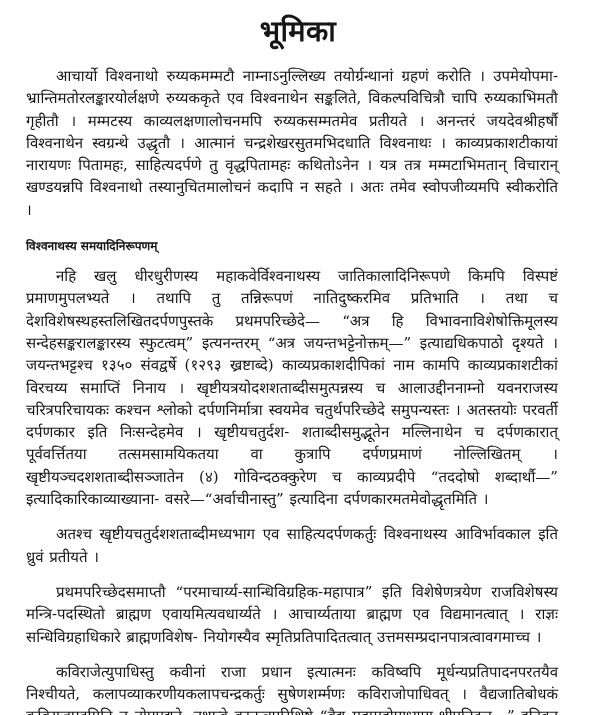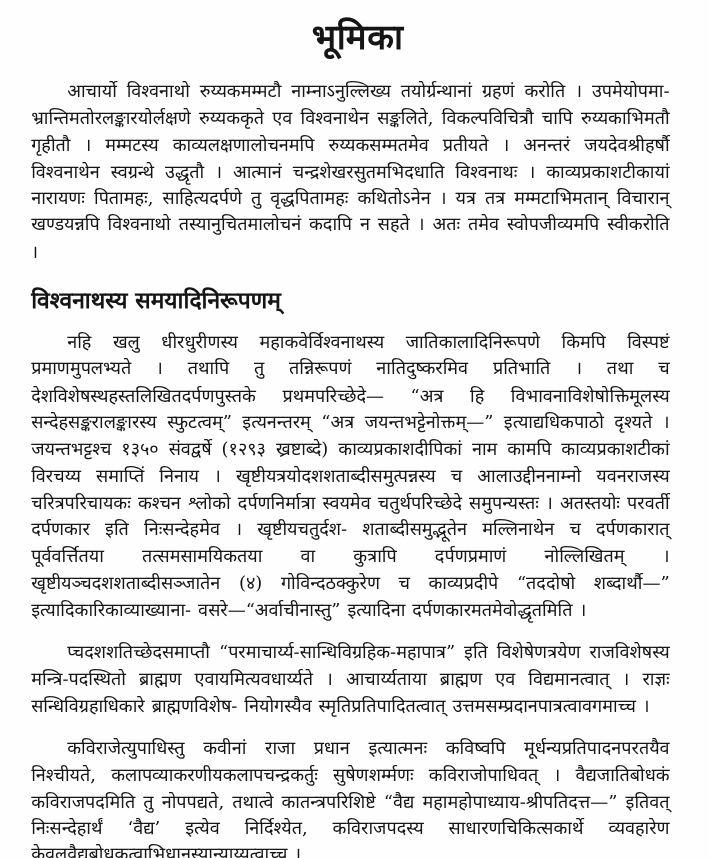--- a/index.html
+++ b/index.html
@@ -27,37 +27,38 @@
   }
   .body-para {
     font-size: 15px;
     line-height: 22.3px;
     text-align: justify;
     text-indent: 30px;
     margin: 0 12px 13px 0;
     word-spacing: 1px;
   }
   .section-heading {
-    font-size: 19px;
+    font-size: 12px;
     font-weight: bold;
     margin: 16px 0 11px 0;
     text-align: left;
   }
 </style>
 </head>
 <body>
 
 <div class="page">
 
   <h1 class="page-title">भूमिका</h1>
 
   <p class="body-para">आचार्यो विश्वनाथो रुय्यकमम्मटौ नाम्नाऽनुल्लिख्य तयोर्ग्रन्थानां ग्रहणं करोति । उपमेयोपमा-भ्रान्तिमतोरलङ्कारयोर्लक्षणे रुय्यककृते एव विश्वनाथेन सङ्कलिते, विकल्पविचित्रौ चापि रुय्यकाभिमतौ गृहीतौ । मम्मटस्य काव्यलक्षणालोचनमपि रुय्यकसम्मतमेव प्रतीयते । अनन्तरं जयदेवश्रीहर्षौ विश्वनाथेन स्वग्रन्थे उद्धृतौ । आत्मानं चन्द्रशेखरसुतमभिदधाति विश्वनाथः । काव्यप्रकाशटीकायां नारायणः पितामहः, साहित्यदर्पणे तु वृद्धपितामहः कथितोऽनेन । यत्र तत्र मम्मटाभिमतान् विचारान् खण्डयन्नपि विश्वनाथो तस्यानुचितमालोचनं कदापि न सहते । अतः तमेव स्वोपजीव्यमपि स्वीकरोति ।</p>
 
   <h2 class="section-heading">विश्वनाथस्य समयादिनिरूपणम्</h2>
 
   <p class="body-para">नहि खलु धीरधुरीणस्य महाकवेर्विश्वनाथस्य जातिकालादिनिरूपणे किमपि विस्पष्टं प्रमाणमुपलभ्यते । तथापि तु तन्निरूपणं नातिदुष्करमिव प्रतिभाति । तथा च देशविशेषस्थहस्तलिखितदर्पणपुस्तके प्रथमपरिच्छेदे— “अत्र हि विभावनाविशेषोक्तिमूलस्य सन्देहसङ्करालङ्कारस्य स्फुटत्वम्” इत्यनन्तरम् “अत्र जयन्तभट्टेनोक्तम्—” इत्याद्यधिकपाठो दृश्यते । जयन्तभट्टश्च १३५० संवद्वर्षे (१२९३ ख्रष्टाब्दे) काव्यप्रकाशदीपिकां नाम कामपि काव्यप्रकाशटीकां विरचय्य समाप्तिं निनाय । खृष्टीयत्रयोदशशताब्दीसमुत्पन्नस्य च आलाउद्दीननाम्नो यवनराजस्य चरित्रपरिचायकः कश्चन श्लोको दर्पणनिर्मात्रा स्वयमेव चतुर्थपरिच्छेदे समुपन्यस्तः । अतस्तयोः परवर्ती दर्पणकार इति निःसन्देहमेव । खृष्टीयचतुर्दश- शताब्दीसमुद्भूतेन मल्लिनाथेन च दर्पणकारात् पूर्ववर्त्तितया तत्समसामयिकतया वा कुत्रापि दर्पणप्रमाणं नोल्लिखितम् । खृष्टीयञ्चदशशताब्दीसञ्जातेन (४) गोविन्दठक्कुरेण च काव्यप्रदीपे “तददोषो शब्दार्थौ—” इत्यादिकारिकाव्याख्याना- वसरे—“अर्वाचीनास्तु” इत्यादिना दर्पणकारमतमेवोद्धृतमिति ।</p>
 
+  <p class="body-para">अतश्च खृष्टीयचतुर्दशशताब्दीमध्यभाग एव साहित्यदर्पणकर्तुः विश्वनाथस्य आविर्भावकाल इति ध्रुवं प्रतीयते ।</p>
 
-  <p class="body-para">प्चदशशतिच्छेदसमाप्तौ “परमाचार्य्य-सान्धिविग्रहिक-महापात्र” इति विशेषेणत्रयेण राजविशेषस्य मन्त्रि-पदस्थितो ब्राह्मण एवायमित्यवधार्य्यते । आचार्य्यताया ब्राह्मण एव विद्यमानत्वात् । राज्ञः सन्धिविग्रहाधिकारे ब्राह्मणविशेष- नियोगस्यैव स्मृतिप्रतिपादितत्वात् उत्तमसम्प्रदानपात्रत्वावगमाच्च ।</p>
+  <p class="body-para">प्रथमपरिच्छेदसमाप्तौ “परमाचार्य्य-सान्धिविग्रहिक-महापात्र” इति विशेषेणत्रयेण राजविशेषस्य मन्त्रि-पदस्थितो ब्राह्मण एवायमित्यवधार्य्यते । आचार्य्यताया ब्राह्मण एव विद्यमानत्वात् । राज्ञः सन्धिविग्रहाधिकारे ब्राह्मणविशेष- नियोगस्यैव स्मृतिप्रतिपादितत्वात् उत्तमसम्प्रदानपात्रत्वावगमाच्च ।</p>
 
   <p class="body-para">कविराजेत्युपाधिस्तु कवीनां राजा प्रधान इत्यात्मनः कविष्वपि मूर्धन्यप्रतिपादनपरतयैव निश्चीयते, कलापव्याकरणीयकलापचन्द्रकर्तुः सुषेणशर्म्मणः कविराजोपाधिवत् । वैद्यजातिबोधकं कविराजपदमिति तु नोपपद्यते, तथात्वे कातन्त्रपरिशिष्टे “वैद्य महामहोपाध्याय-श्रीपतिदत्त—” इतिवत् निःसन्देहार्थं ‘वैद्य’ इत्येव निर्दिश्येत, कविराजपदस्य साधारणचिकित्सकार्थे व्यवहारेण केवलवैद्यबोधकत्वाभिधानस्यान्याय्यत्वाच्च ।</p>
 
 </div>
 
 </body></html>

